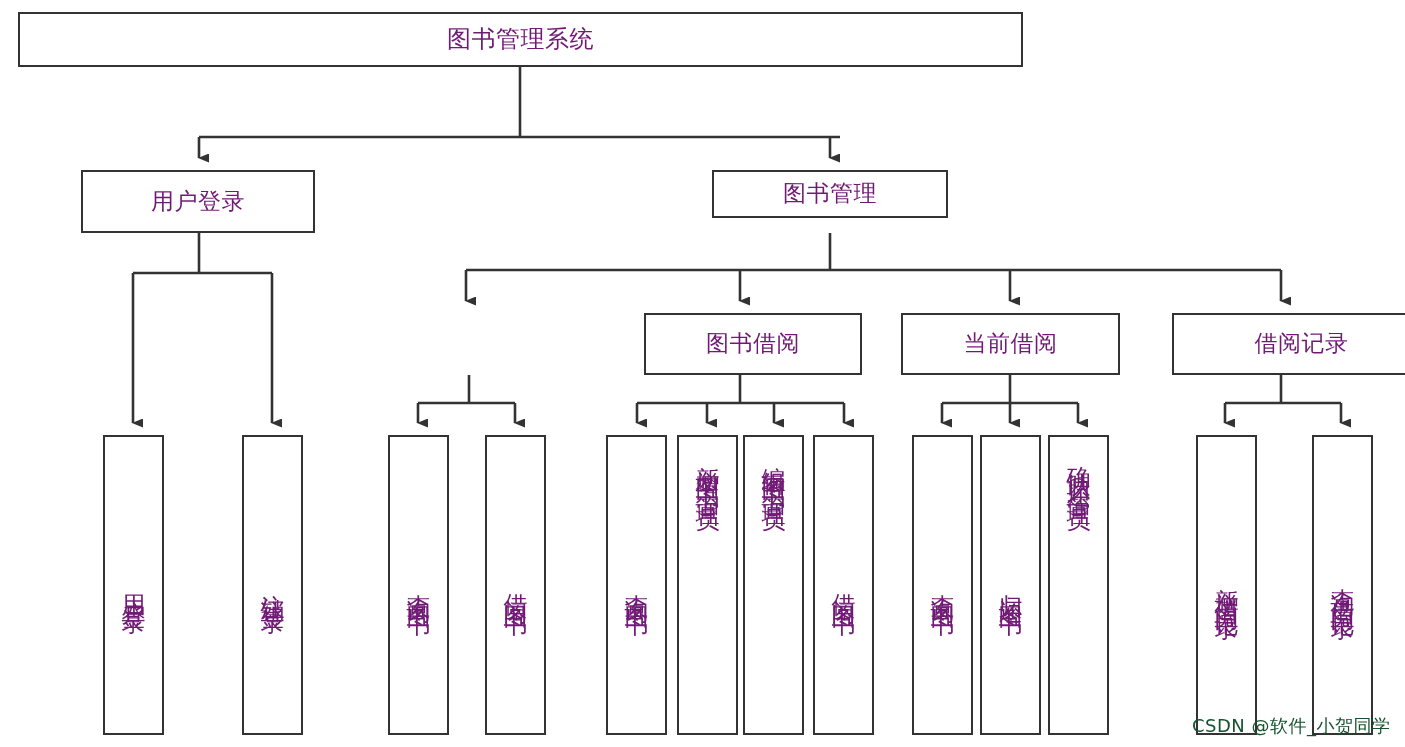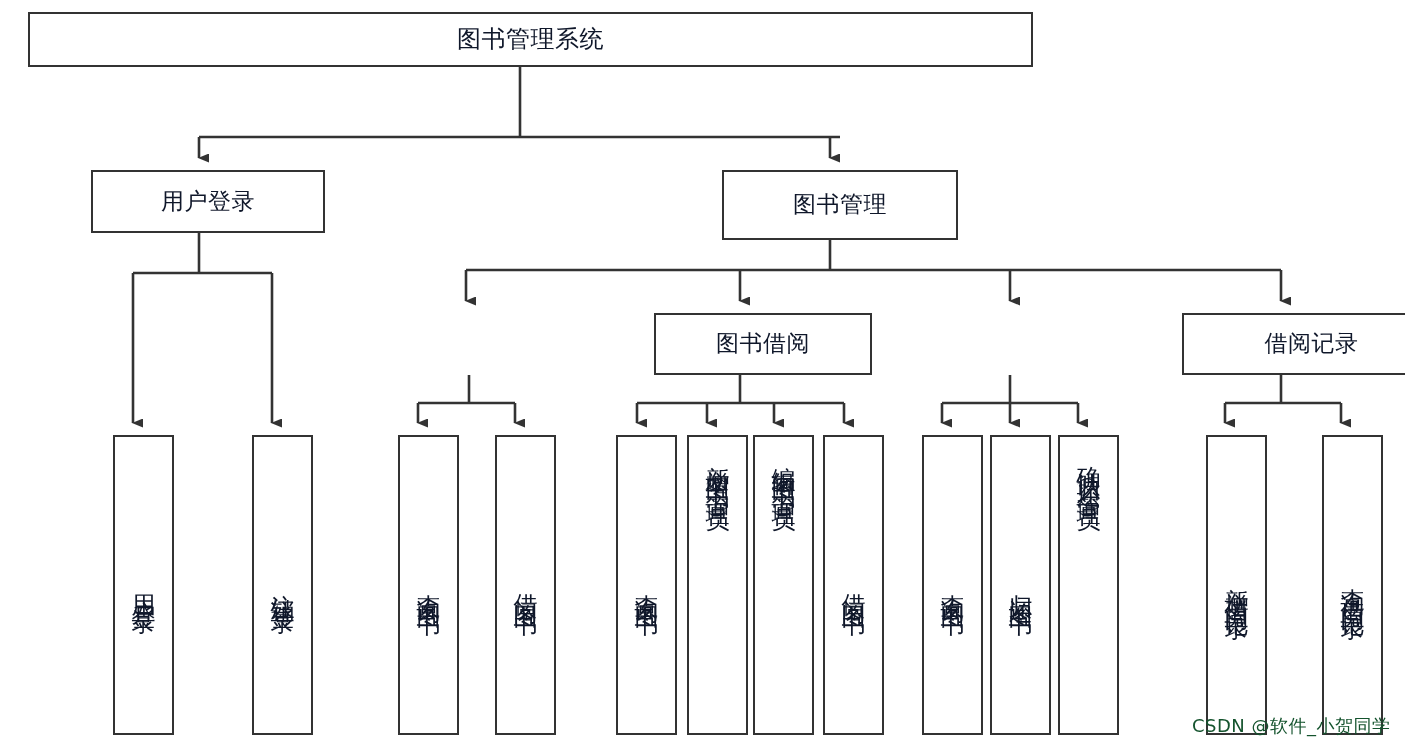--- a/index.html
+++ b/index.html
@@ -27,22 +27,21 @@
     pointer-events: none;
   }
   .node {
     position: absolute;
     box-sizing: border-box;
     background: #ffffff;
     border: 2.5px solid #333333;
     display: flex;
     align-items: center;
     justify-content: center;
-    color: #0f172a;
-    margin-left: 10px;
+    color: #701a75;
   }
   .node .node-label {
     display: block;
     text-align: center;
     line-height: 1.18;
     white-space: nowrap;
   }
   
   .node.horiz .node-label {
     font-size: 23px;
@@ -147,27 +146,30 @@
     </g>
   </svg>
 
   <div class="node horiz root" style="left:18px; top:12px; width:1005px; height:55px;">
     <span class="node-label">图书管理系统</span>
   </div>
 
   <div class="node horiz" style="left:81px; top:170px; width:234px; height:63px;">
     <span class="node-label">用户登录</span>
   </div>
-  <div class="node horiz" style="left:712px; top:170px; width:236px; height:70px;">
+  <div class="node horiz" style="left:712px; top:170px; width:236px; height:48px;">
     <span class="node-label">图书管理</span>
   </div>
 
   <div class="node horiz" style="left:644px; top:313px; width:218px; height:62px;">
     <span class="node-label">图书借阅</span>
   </div>
+  <div class="node horiz" style="left:901px; top:313px; width:219px; height:62px;">
+    <span class="node-label">当前借阅</span>
+  </div>
   <div class="node horiz" style="left:1172px; top:313px; width:245px; height:62px;padding-left:14px;">
     <span class="node-label">借阅记录</span>
   </div>
 
   <div class="node leaf" style="left:103px; top:435px; width:61px; height:300px;">
     <span class="node-label">用户登录</span>
   </div>
   <div class="node leaf" style="left:242px; top:435px; width:61px; height:300px;">
     <span class="node-label">注销登录</span>
   </div>

